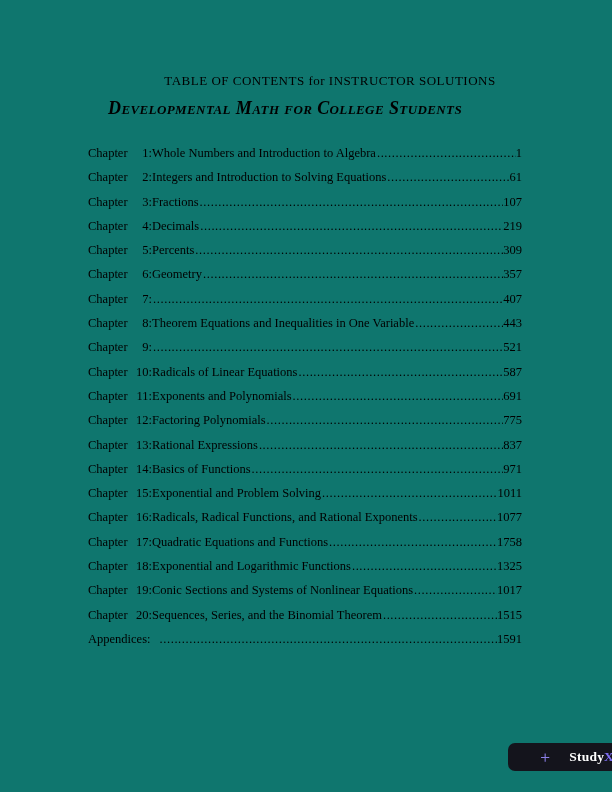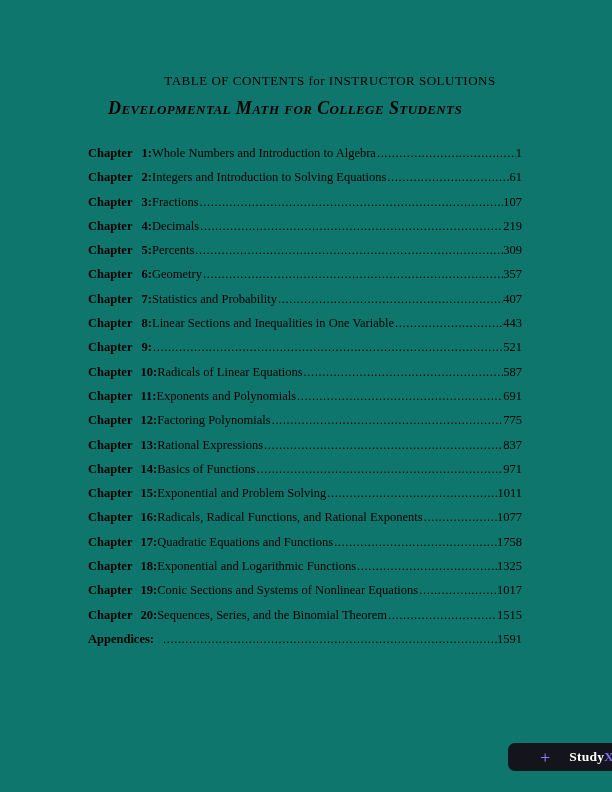--- a/index.html
+++ b/index.html
@@ -47,21 +47,21 @@
     align-items: baseline;
     height: 24.3px;
     line-height: 24.3px;
     font-size: 12.5px;
     white-space: nowrap;
   }
   .lbl {
     flex: 0 0 64px;
     display: flex;
     justify-content: space-between;
-    font-weight: bold;
+    font-weight: normal;
     white-space: nowrap;
     gap: 8px;
   }
   .ttl { white-space: nowrap; }
   .dots {
     flex: 1 1 auto;
     min-width: 0;
     overflow: hidden;
     white-space: nowrap;
     letter-spacing: 0.6px;
@@ -160,31 +160,30 @@
       <span class="ttl">Geometry</span>
       <span class="dots">................................................................................................................................................................</span>
       <span class="pg">357</span>
     </div>
 
     <div class="row">
       <span class="lbl">
         <span class="lbl-word">Chapter</span>
         <span class="lbl-num">7:</span>
       </span>
-      <span class="ttl">Statistics and Probability</span>
       <span class="dots">................................................................................................................................................................</span>
       <span class="pg">407</span>
     </div>
 
     <div class="row">
       <span class="lbl">
         <span class="lbl-word">Chapter</span>
         <span class="lbl-num">8:</span>
       </span>
-      <span class="ttl">Linear Sections and Inequalities in One Variable</span>
+      <span class="ttl">Theorem Equations and Inequalities in One Variable</span>
       <span class="dots">................................................................................................................................................................</span>
       <span class="pg">443</span>
     </div>
 
     <div class="row">
       <span class="lbl">
         <span class="lbl-word">Chapter</span>
         <span class="lbl-num">9:</span>
       </span>
       <span class="dots">................................................................................................................................................................</span>

